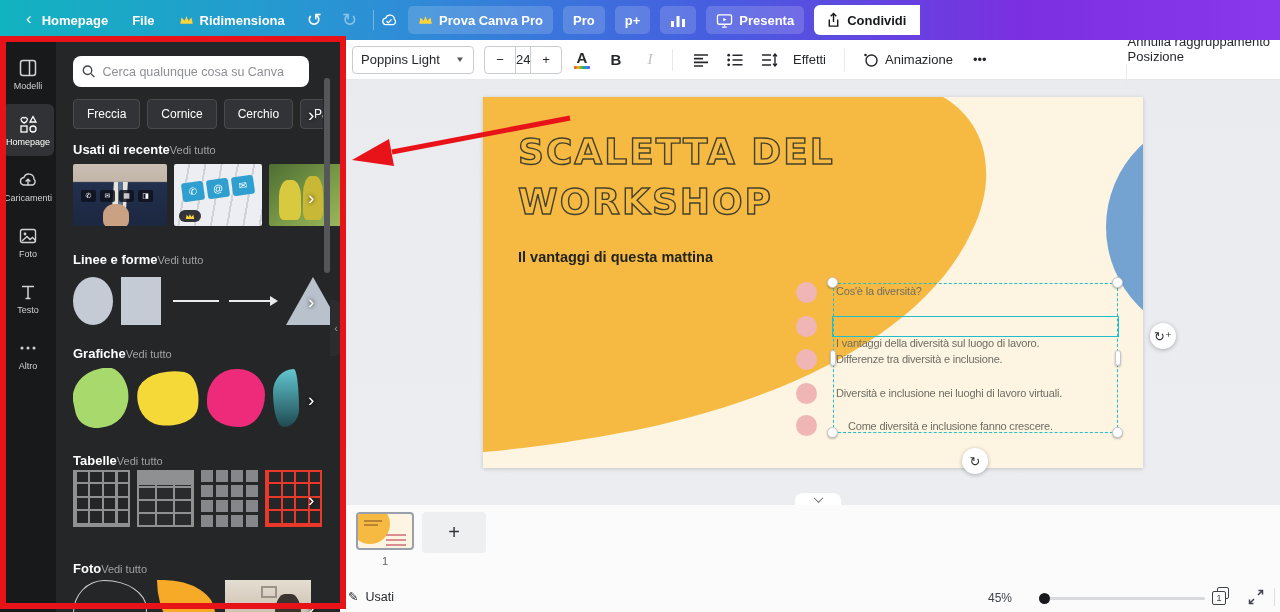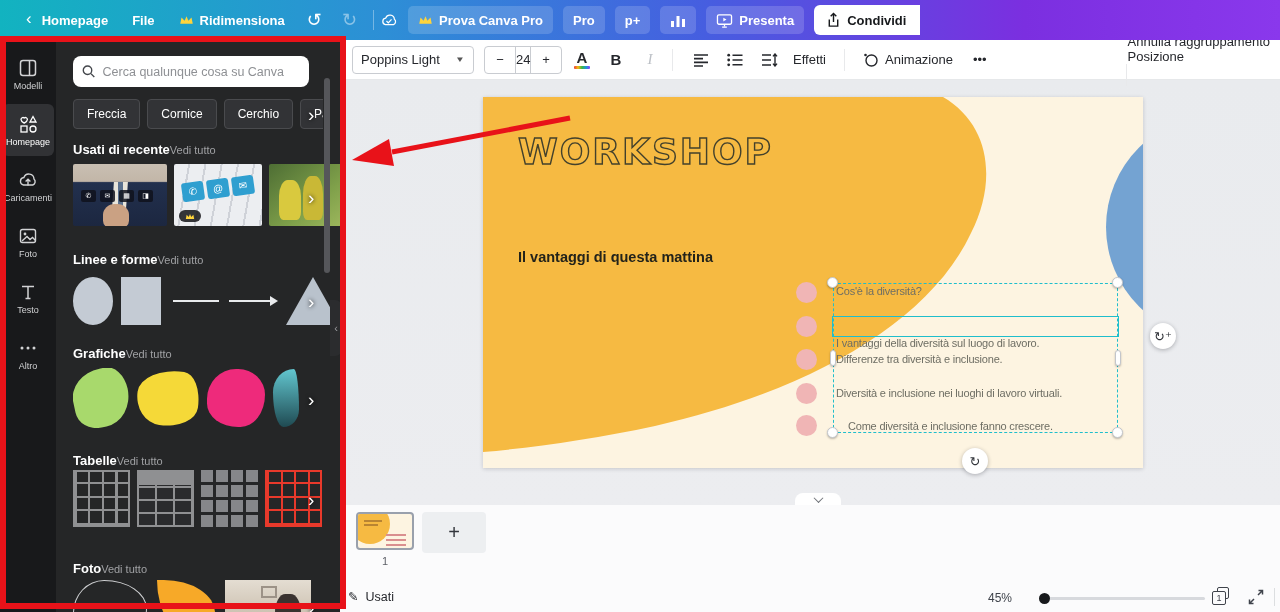--- a/index.html
+++ b/index.html
@@ -464,20 +464,21 @@
   </div>
   <div class="collapse-tab">‹</div>
 
   <div class="workspace">
     <div class="slide">
       <svg class="bg" width="660" height="371" viewBox="0 0 660 371">
         <path d="M0 0 H460 C508 28 514 85 488 136 C444 230 318 296 172 329 C112 342 48 351 0 355 Z" fill="#f6ba42"></path>
         <circle cx="735" cy="130" r="112" fill="#74a3d2"></circle>
       </svg>
       <div class="slide-title">
+        <div>SCALETTA DEL</div>
         <div>WORKSHOP</div>
       </div>
       <div class="slide-sub">Il vantaggi di questa mattina</div>
 
       <span class="dot" style="top:185px;"></span>
       <span class="dot" style="top:219px;"></span>
       <span class="dot" style="top:252px;"></span>
       <span class="dot" style="top:286px;"></span>
       <span class="dot" style="top:318px;"></span>
 

